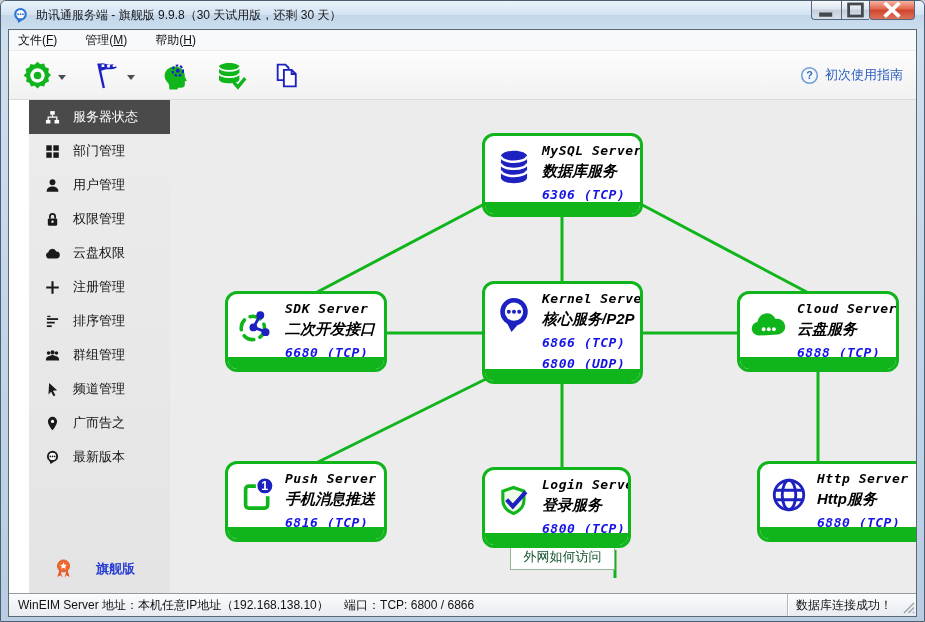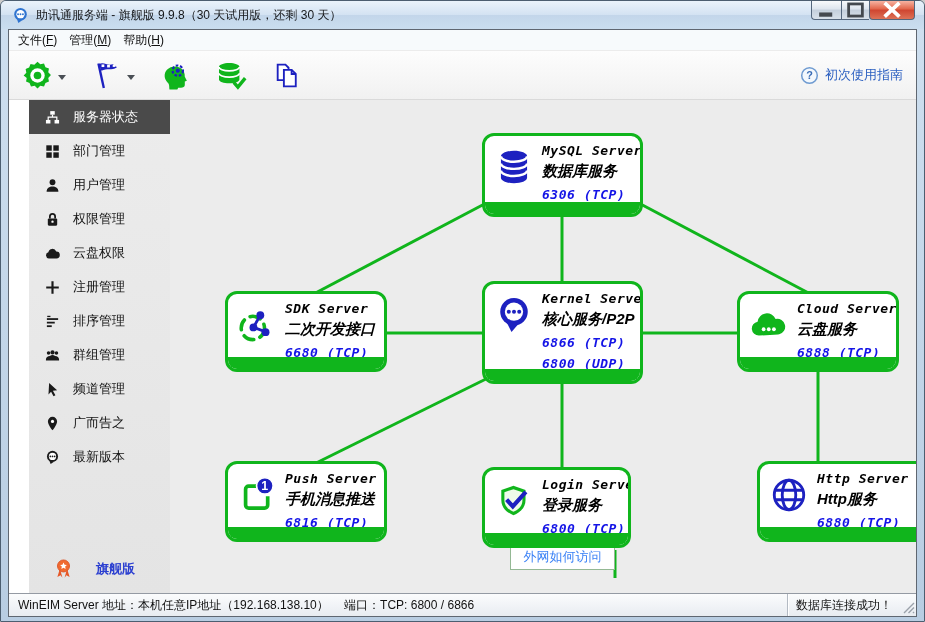--- a/index.html
+++ b/index.html
@@ -6,21 +6,21 @@
   html,body { width:925px; height:622px; font-family:"Liberation Sans","DejaVu Sans",sans-serif; background:#ccc; }
   .window { position:relative; width:925px; height:622px; background:linear-gradient(#cfe0f0,#b8cde2); border:1px solid #4c5e70; border-radius:6px 6px 1px 1px; overflow:hidden; }
   .titlebar { height:28px; display:flex; align-items:center; gap:7px; padding:0 11px; font-size:12px; color:#15171a; background:linear-gradient(#eaf3fb 0%,#d3e2f2 50%,#c3d6ea 51%,#cadeef 100%); }
   .titlebar .app-icon { width:17px; height:17px; display:inline-flex; }
   .win-controls { position:absolute; top:0; right:9px; display:flex; }
   .win-btn { height:19px; border:1px solid #54667c; border-top:none; display:flex; align-items:center; justify-content:center; background:linear-gradient(#f8fafc,#dde5ee 45%,#c4cfdc 50%,#d8e1ea); }
   .win-btn.min { width:30px; border-radius:0 0 0 4px; border-right:none; }
   .win-btn.max { width:28px; border-right:none; }
   .win-btn.close { width:46px; border-radius:0 0 4px 4px; background:linear-gradient(#f7b3a2,#e2654a 45%,#cf4530 50%,#dd7257); }
   .frame-body { position:absolute; left:7px; right:7px; top:28px; bottom:4px; background:#fff; border:1px solid #5f6771; display:flex; flex-direction:column; }
-  .menubar { height:21px; flex-shrink:0; background:#f7fafc; display:flex; align-items:center; gap:12px; padding-left:9px; font-size:12px; color:#111; border-bottom:1px solid #ececec; }
+  .menubar { height:21px; flex-shrink:0; background:#f7fafc; display:flex; align-items:center; gap:28px; padding-left:9px; font-size:12px; color:#111; border-bottom:1px solid #ececec; }
   .menu-item u { text-decoration:underline; }
   .toolbar { height:49px; flex-shrink:0; display:flex; align-items:center; padding:0 13px; background:linear-gradient(#fdfdfd,#f1f1f1); border-bottom:1px solid #dadada; }
   .tb-btn { display:flex; align-items:center; gap:5px; margin-right:25px; cursor:default; }
   .tb-icon { width:31px; height:31px; display:inline-flex; }
   .caret { width:0; height:0; border-left:4px solid transparent; border-right:4px solid transparent; border-top:5px solid #4a4f55; margin-top:4px; }
   .help-link { margin-left:auto; display:flex; align-items:center; gap:6px; color:#2b5fc0; font-size:13px; }
   .help-link .h-icon { width:19px; height:19px; display:inline-flex; }
   .app-body { flex:1; display:flex; min-height:0; }
   .sidebar { width:141px; flex-shrink:0; background:linear-gradient(#ececec,#e4e4e4); position:relative;margin-left:20px; }
   .side-item { height:34px; display:flex; align-items:center; gap:13px; padding-left:16px; font-size:13px; color:#141414; }
@@ -30,21 +30,21 @@
   .edition .e-icon { width:19px; height:19px; display:inline-flex; }
   .main { flex:1; position:relative; background:#ececec; overflow:hidden; }
   .edges { position:absolute; left:0; top:0; width:770px; height:498px; }
   .node { position:absolute; background:#fff; border:3px solid var(--green); border-radius:12px; overflow:hidden; }
   .node-icon { position:absolute; left:10px; top:12px; width:38px; height:38px; }
   .node-text { margin-left:57px; padding-top:7px;font-style:italic; }
   .node-title { font-family:"DejaVu Sans Mono","Liberation Mono",monospace; font-weight:bold; font-size:13px; letter-spacing:.5px; color:#000; white-space:nowrap; }
   .node-sub { font-size:15px; font-weight:bold; color:#000; margin-top:4px; white-space:nowrap; }
   .node-port { font-family:"DejaVu Sans Mono","Liberation Mono",monospace; font-weight:bold; font-size:13px; letter-spacing:.5px; color:var(--port); margin-top:6px; white-space:nowrap; }
   .node-bar { position:absolute; left:0; right:0; bottom:0; height:12px; background:var(--green); }
-  .note-box { position:absolute; background:#fff; border:1px solid #94b894; color:#3b82f6; font-size:13px; display:flex; align-items:center; justify-content:center; }
+  .note-box { position:absolute; background:#fff; border:1px solid #94b894; color:#14532d; font-size:13px; display:flex; align-items:center; justify-content:center; }
   .statusbar { height:23px; flex-shrink:0; border-top:1px solid #949aa3; background:linear-gradient(#fbfcfd,#e8ecf1); display:flex; align-items:center; font-size:12px; color:#111; }
   .status-left { flex:1; padding-left:9px; white-space:nowrap; overflow:hidden; }
   .status-sep { width:1px; align-self:stretch; background:#b3bac3; box-shadow:1px 0 0 #fff; }
   .status-right { width:128px; padding-left:8px; position:relative; white-space:nowrap; }
   .grip { position:absolute; right:1px; bottom:2px; width:13px; height:13px; }
   svg { width:100%; height:100%; display:block; }
 </style>
 </head>
 <body>
 

